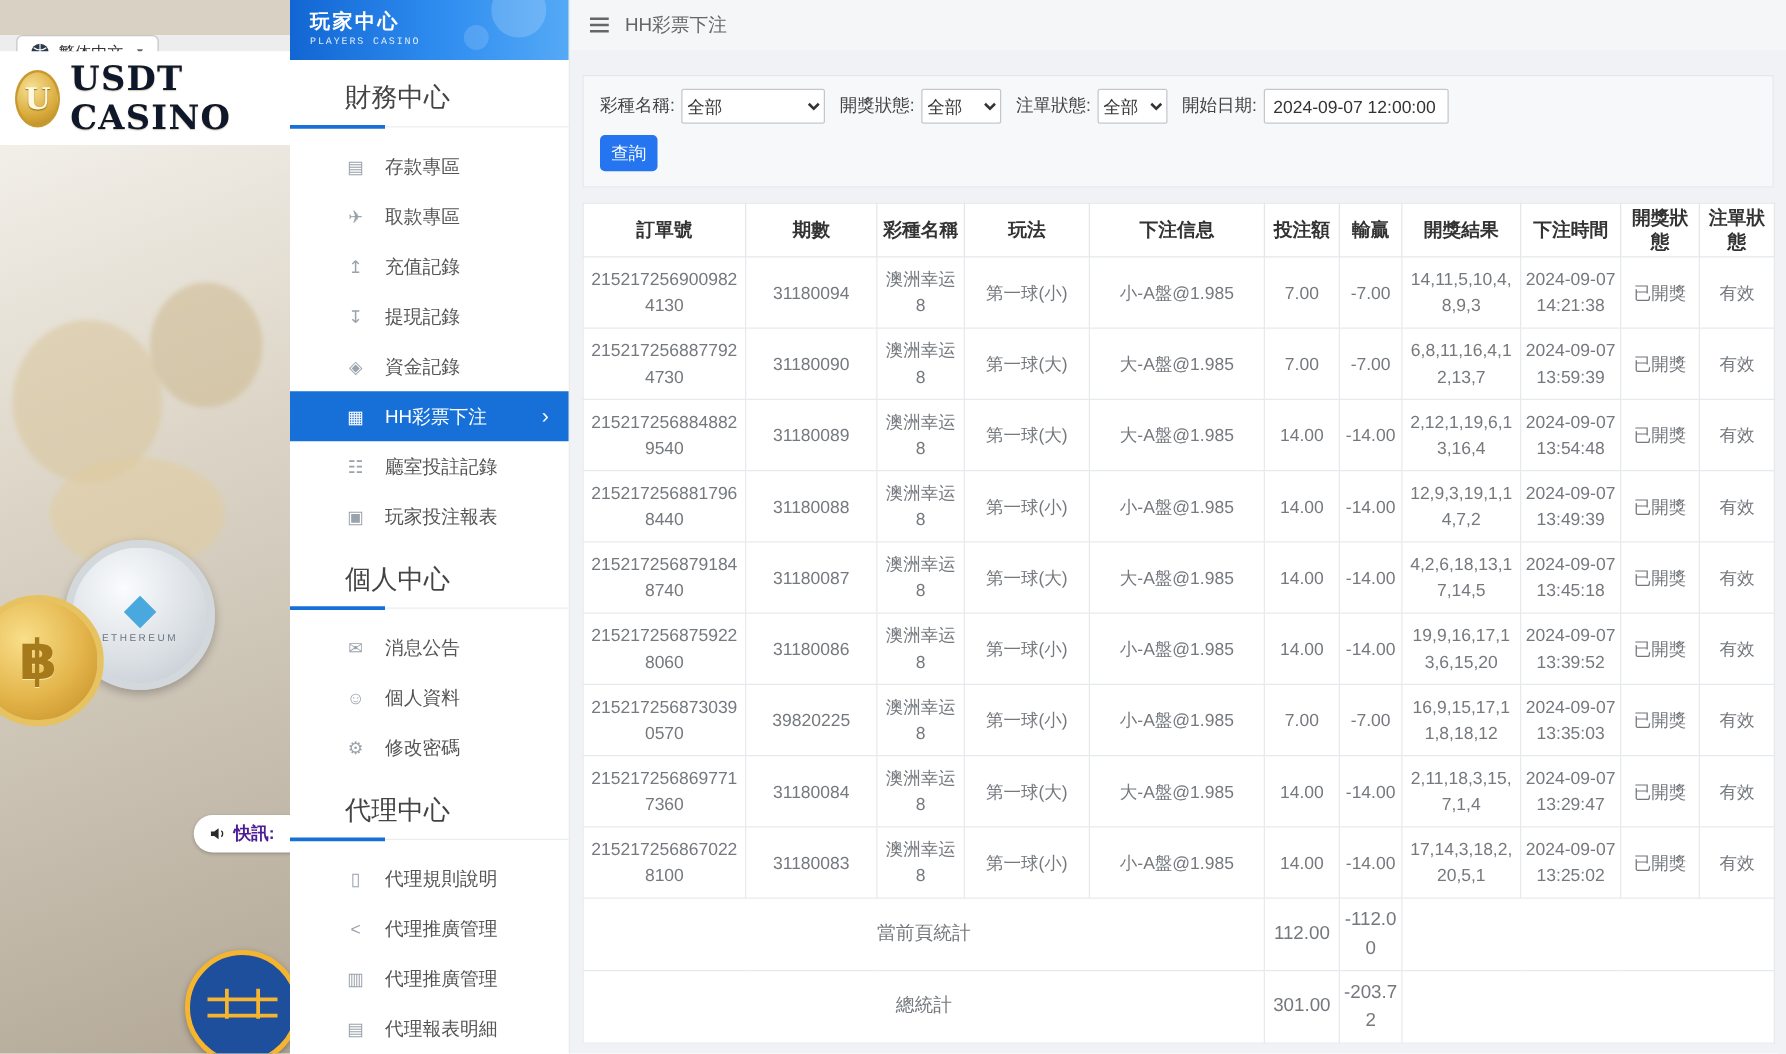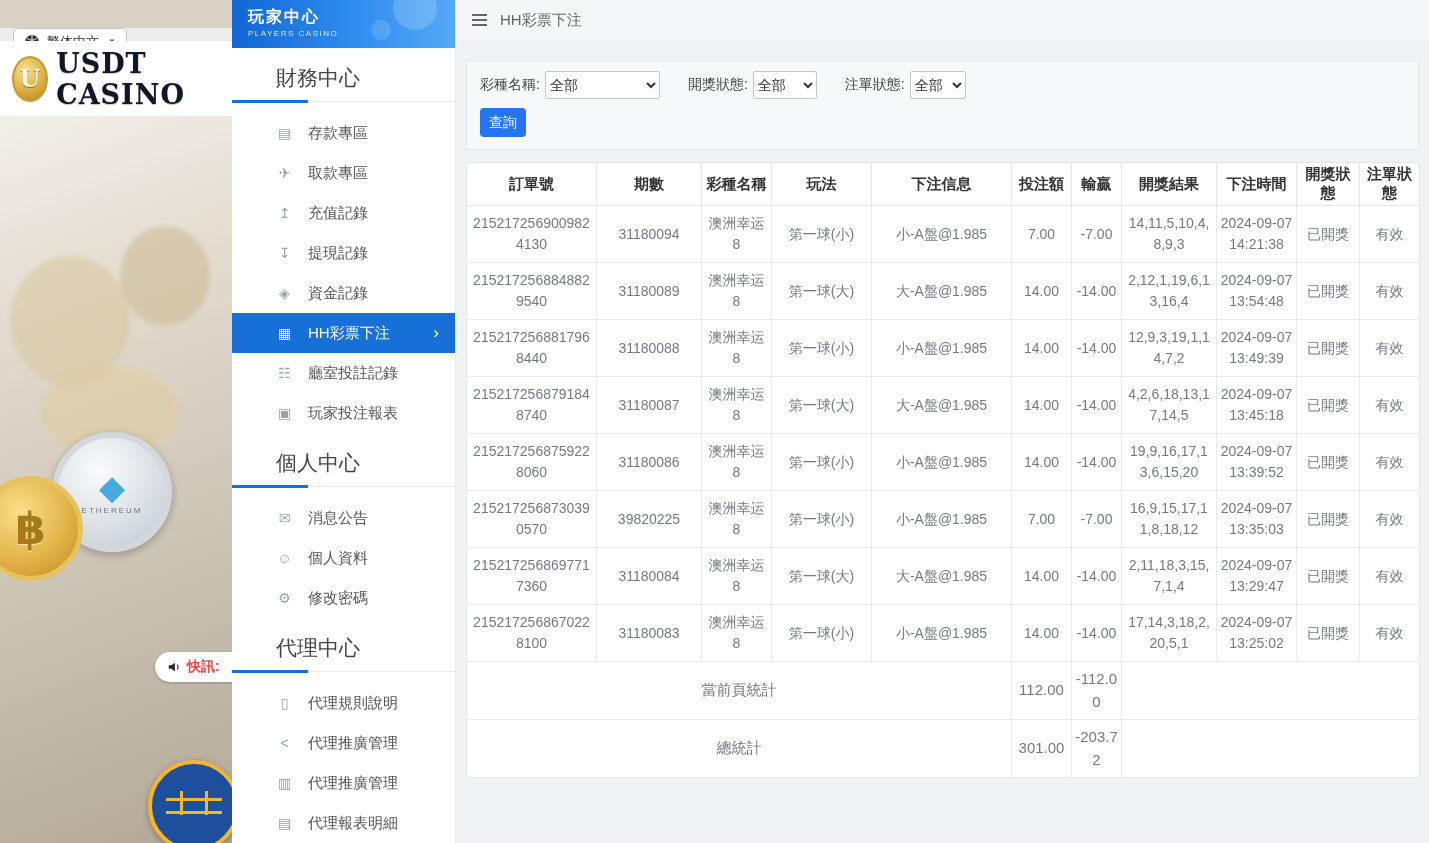--- a/index.html
+++ b/index.html
@@ -18,50 +18,50 @@
   .hero { position:absolute; left:0; top:116px; width:232px; height:727px; background:linear-gradient(160deg,#f2efe9 0%,#ddd6c8 35%,#c6bdae 70%,#b3a897 100%); overflow:hidden; }
   .blob { position:absolute; border-radius:50%; background:#d9c59b; opacity:.55; filter:blur(2px); }
   .blob1 { width:120px; height:130px; left:10px; top:140px; }
   .blob2 { width:90px; height:100px; left:120px; top:110px; background:#cdb98f; }
   .blob3 { width:140px; height:90px; left:40px; top:250px; background:#e0cc9f; }
   .btc-coin { position:absolute; left:-22px; top:360px; width:105px; height:105px; border-radius:50%; background:radial-gradient(circle at 38% 32%, #f9df8a, #e3b44a 55%, #c08a22); border:5px solid #e7c260; display:flex; align-items:center; justify-content:center; font-size:44px; font-weight:bold; color:#a67a1a; text-shadow:0 1px 0 #fbe9a8; }
   .eth-coin { position:absolute; left:52px; top:316px; width:120px; height:120px; border-radius:50%; background:radial-gradient(circle at 38% 30%, #fafcfe, #d9dee3 60%, #bfc6cd); border:6px solid #d3d8dd; display:flex; flex-direction:column; align-items:center; justify-content:center; gap:2px; box-shadow:0 3px 8px rgba(0,0,0,.25); }
   .eth-diamond { font-size:34px; color:#49a8dd; line-height:1; }
   .eth-label { font-size:8px; letter-spacing:2px; color:#6b7680; }
   .news-pill { position:absolute; left:155px; top:536px; height:30px; width:95px; background:#fff; border-radius:15px; display:flex; align-items:center; gap:6px; padding-left:12px; box-shadow:0 1px 3px rgba(0,0,0,.25); }
-  .news-pill .txt { font-size:14px; font-weight:bold; color:#ef4444; }
+  .news-pill .txt { font-size:14px; font-weight:bold; color:#4c1d95; }
   .team-logo { position:absolute; left:148px; top:644px; width:92px; height:92px; border-radius:50%; background:#1d4f9c; border:4px solid #f5b52e; display:flex; align-items:center; justify-content:center; box-shadow:0 2px 6px rgba(0,0,0,.3); }
   .bridge { width:56px; height:16px; border-top:3px solid #f5b52e; border-bottom:3px solid #f5b52e; position:relative; }
   .bridge::before, .bridge::after { content:""; position:absolute; top:-10px; width:3px; height:24px; background:#f5b52e; }
   .bridge::before { left:14px; } .bridge::after { right:14px; }
 
   
   .sidebar { position:absolute; left:232px; top:0; width:224px; height:843px; background:#fff; overflow:hidden; border-right:1px solid #e8eaec; }
-  .side-header { height:48px; background:linear-gradient(90deg,#1266d3,#2f8df0 55%,#55aaf6); color:#fff; padding:7px 0 12px 16px; position:relative; overflow:hidden; }
+  .side-header { height:48px; background:linear-gradient(90deg,#1266d3,#2f8df0 55%,#55aaf6); color:#fff; padding:7px 0 12px 16px; position:relative; overflow:hidden;font-family:Liberation Mono, monospace; }
   .side-header::before { content:""; position:absolute; right:18px; top:-14px; width:44px; height:44px; border-radius:50%; background:rgba(255,255,255,.18); }
   .side-header::after { content:""; position:absolute; right:64px; top:20px; width:20px; height:20px; border-radius:50%; background:rgba(255,255,255,.14); }
   .side-title { font-size:16px; font-weight:bold; letter-spacing:2px; }
   .side-subtitle { font-size:8px; letter-spacing:1.5px; opacity:.85; margin-top:1px; }
   .side-section-title { margin:16px 16px 9px 44px; font-size:21px; color:#444; }
   .side-rule { height:1px; background:#eaedf0; margin-bottom:11px; position:relative; }
   .side-rule::before { content:""; position:absolute; left:0; top:-1px; width:76px; height:3px; background:#1670d8; }
   .side-item { height:40px; display:flex; align-items:center; padding-left:44px; gap:15px; font-size:15px; color:#555; cursor:pointer; position:relative; }
   .side-item .glyph { width:17px; text-align:center; color:#9aa2ab; font-size:14px; }
   .side-item.active { background:#1670d8; color:#fff; }
   .side-item.active .glyph { color:#fff; }
   .side-item .chev { position:absolute; right:16px; font-size:17px; color:#fff; }
 
   
   .main { position:absolute; left:456px; top:0; width:973px; height:843px; background:#f0f2f5; overflow:hidden; }
   .topbar { height:40px; display:flex; align-items:center; gap:13px; padding-left:16px; color:#666; font-size:15px; background:#f4f6f8; }
   .burger { display:inline-flex; flex-direction:column; gap:3px; cursor:pointer; }
   .burger i { display:block; width:15px; height:2px; background:#666; }
   .content { padding:20px 10px 0 10px; }
   .filter-panel { background:#f7f8fa; border:1px solid #e4e8ec; padding:10px 13px 12px 13px; }
-  .filter-row { display:flex; align-items:center; gap:20px; flex-wrap:nowrap; }
+  .filter-row { display:flex; align-items:center; gap:4px; flex-wrap:nowrap; }
   .f-label { font-size:14px; color:#444; white-space:nowrap; }
   .f-group { display:flex; align-items:center; gap:5px; margin-right:8px; }
   select { height:28px; border:1px solid #c3c8cd; background:#fff; font-size:14px; color:#333; border-radius:2px; font-family:inherit; }
   .sel-wide { width:115px; } .sel-mid { width:64px; } .sel-small { width:56px; }
   input[type="text"] { height:28px; width:148px; border:1px solid #c3c8cd; background:#fff; font-size:14px; color:#333; padding:0 7px; border-radius:2px; font-family:inherit; }
   .btn-row { margin-top:9px; }
   .query-btn { width:46px; height:29px; background:#2575f0; color:#fff; border:none; border-radius:4px; font-size:14px; cursor:pointer; font-family:inherit; }
 
   .table-wrap { margin-top:12px; }
   table { width:953px; border-collapse:collapse; table-layout:fixed; background:#fff; }
@@ -209,20 +209,24 @@
             <span class="f-label">彩種名稱:</span>
             <select class="sel-wide"><option>全部</option></select>
           </div>
           <div class="f-group">
             <span class="f-label">開獎狀態:</span>
             <select class="sel-mid"><option>全部</option></select>
           </div>
           <div class="f-group">
             <span class="f-label">注單狀態:</span>
             <select class="sel-small"><option>全部</option></select>
+          </div>
+          <div class="f-group">
+            <span class="f-label">開始日期:</span>
+            <input type="text" value="2024-09-07 12:00:00" style="">
           </div>
         </div>
         <div class="btn-row">
           <button class="query-btn">查詢</button>
         </div>
       </div>
 
       <div class="table-wrap">
         <table>
           <colgroup>
@@ -261,20 +265,33 @@
                 <td>第一球(小)</td>
                 <td>小-A盤@1.985</td>
                 <td>7.00</td>
                 <td>-7.00</td>
                 <td>14,11,5,10,4,8,9,3</td>
                 <td>2024-09-07 14:21:38</td>
                 <td>已開獎</td>
                 <td>有效</td>
               </tr>
               <tr>
+                <td>2152172568877924730</td>
+                <td>31180090</td>
+                <td>澳洲幸运8</td>
+                <td>第一球(大)</td>
+                <td>大-A盤@1.985</td>
+                <td>7.00</td>
+                <td>-7.00</td>
+                <td>6,8,11,16,4,12,13,7</td>
+                <td>2024-09-07 13:59:39</td>
+                <td>已開獎</td>
+                <td>有效</td>
+              </tr>
+              <tr>
                 <td>2152172568848829540</td>
                 <td>31180089</td>
                 <td>澳洲幸运8</td>
                 <td>第一球(大)</td>
                 <td>大-A盤@1.985</td>
                 <td>14.00</td>
                 <td>-14.00</td>
                 <td>2,12,1,19,6,13,16,4</td>
                 <td>2024-09-07 13:54:48</td>
                 <td>已開獎</td>

